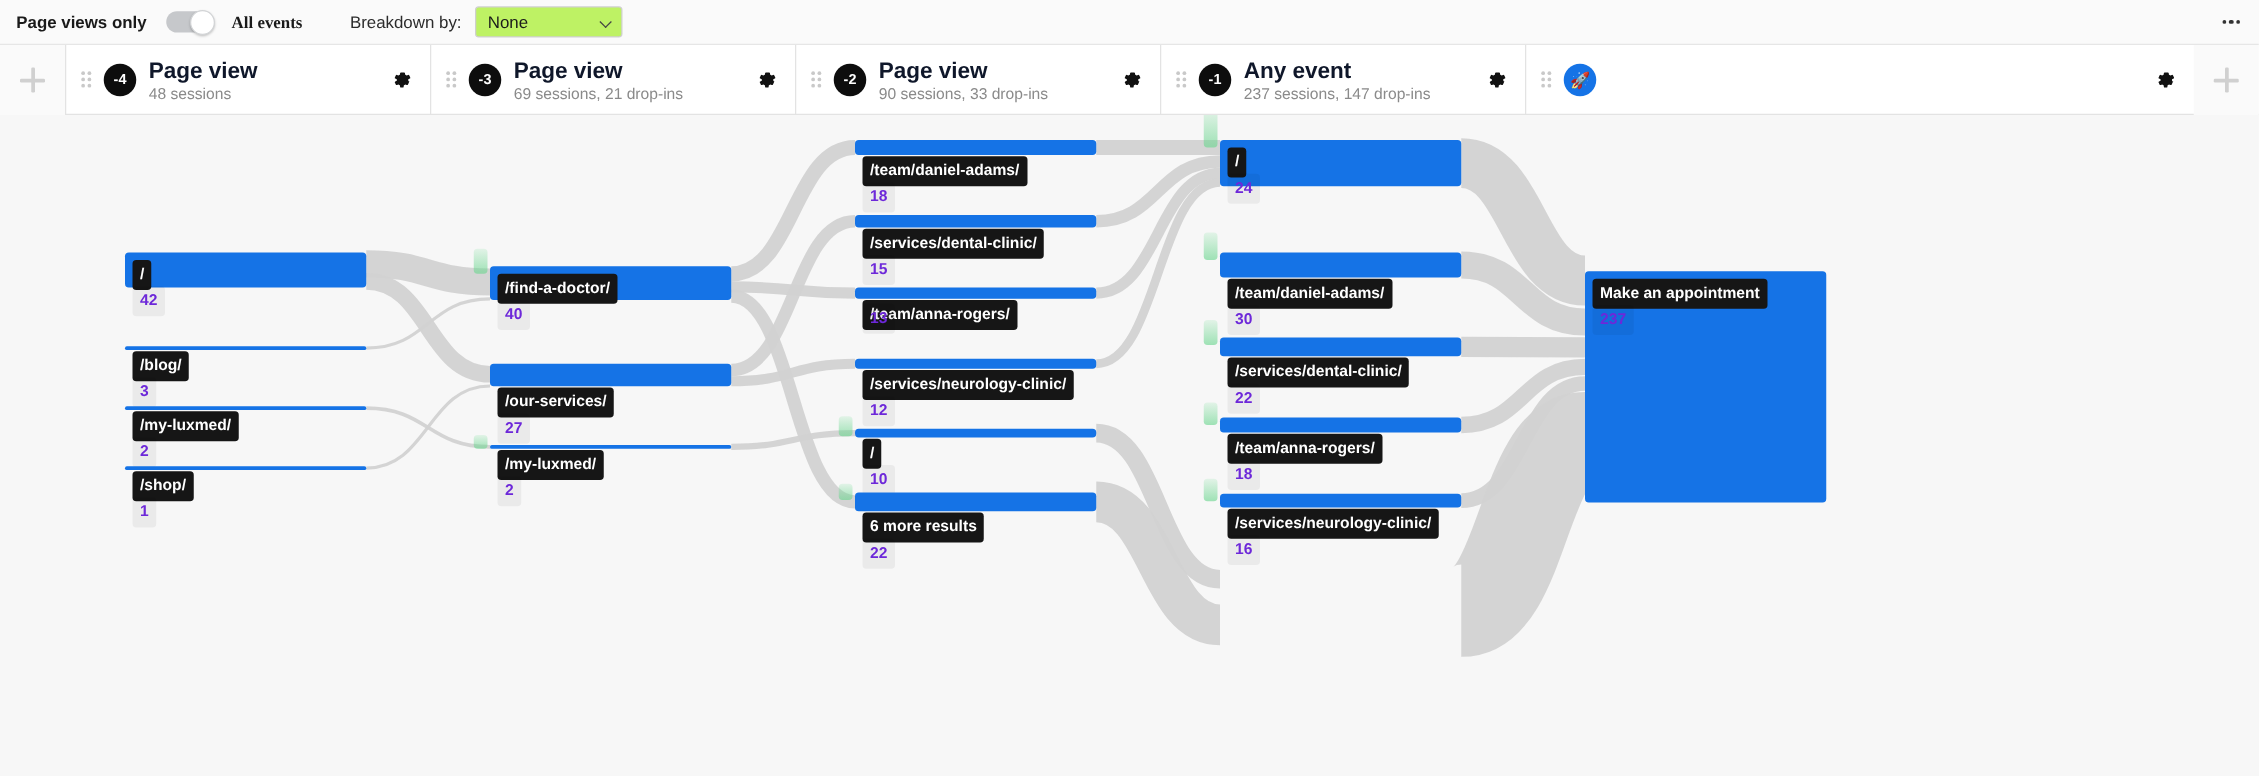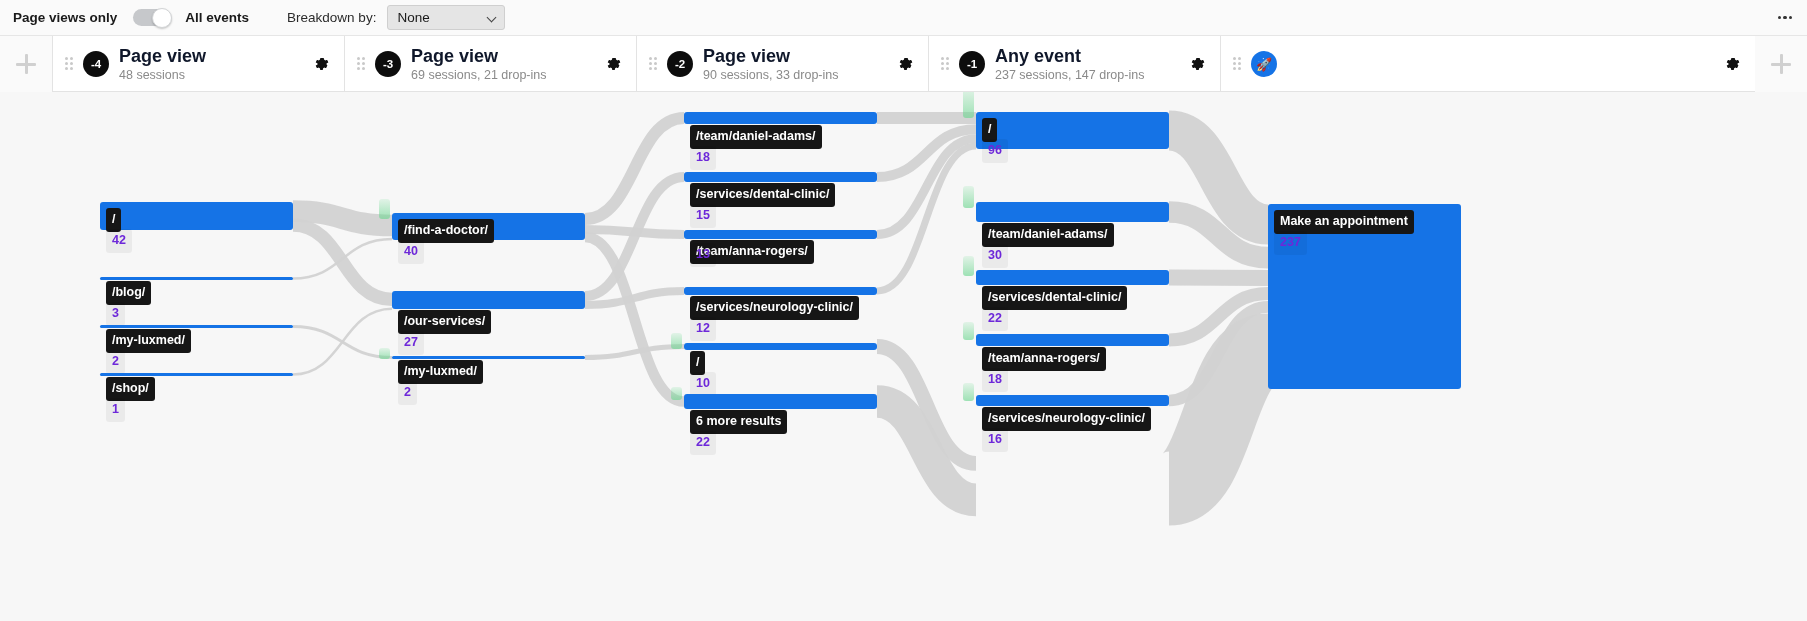--- a/index.html
+++ b/index.html
@@ -29,28 +29,28 @@
     width: 38px; height: 17px;
     background: #c6c8cb; border-radius: 9px;
     position: relative; cursor: pointer; flex: none;
   }
   #toggle-knob {
     position: absolute; right: -1px; top: -1.5px;
     width: 20px; height: 20px; border-radius: 50%;
     background: #fff; border: 1px solid #d2d4d6;
     box-shadow: 0 1px 2px rgba(0,0,0,.22);
   }
-  #tb-allevents-label { margin-left: 14px; }
+  #tb-allevents-label { margin-left: 14px; font-family: Liberation Serif, serif; }
   #tb-breakdown-label {
     margin-left: 38px; font-size: 13.5px; font-weight: normal; color: #2b2b2b;
   }
   #breakdown-select {
     margin-left: 11px;
     width: 118px; height: 25px;
-    background: #e5e5e5; border: 1px solid #cfcfcf; border-radius: 3px;
+    background: #bef264; border: 1px solid #cfcfcf; border-radius: 3px;
     display: flex; align-items: center; justify-content: space-between;
     padding: 0 7px 0 9px; cursor: pointer;
   }
   #breakdown-select-value { font-size: 13.5px; color: #1a1a1a; }
   .chev { width: 9px; height: 9px; position: relative; }
   .chev::before {
     content: ""; position: absolute; left: 0; top: 1px;
     width: 6px; height: 6px;
     border-right: 1.6px solid #444; border-bottom: 1.6px solid #444;
     transform: rotate(45deg);
@@ -361,21 +361,21 @@
     <div class="node" style="left: 684px; top: 302px; width: 193px; height: 15px;">
       <div class="dropin-bar" style="left: -13px; top: -6.6px; height: 12.6px;"></div>
       <div class="node-bar" style="width: 193px; height: 15px;"></div>
       <div class="node-label" style="top: 16px;">6 more results</div>
       <div class="node-value" style="top: 37px;">22</div>
     </div>
     <div class="node" style="left: 976px; top: 20px; width: 193px; height: 37px;">
       <div class="dropin-bar" style="left: -13px; top: -23.7px; height: 29.7px;"></div>
       <div class="node-bar" style="width: 193px; height: 37px;"></div>
       <div class="node-label" style="top: 6px;">/</div>
-      <div class="node-value" style="top: 27px;">96</div>
+      <div class="node-value" style="top: 27px;">24</div>
     </div>
     <div class="node" style="left: 976px; top: 110px; width: 193px; height: 20px;">
       <div class="dropin-bar" style="left: -13px; top: -16.5px; height: 22.5px;"></div>
       <div class="node-bar" style="width: 193px; height: 20px;"></div>
       <div class="node-label" style="top: 21px;">/team/daniel-adams/</div>
       <div class="node-value" style="top: 42px;">30</div>
     </div>
     <div class="node" style="left: 976px; top: 178px; width: 193px; height: 15px;">
       <div class="dropin-bar" style="left: -13px; top: -13.8px; height: 19.8px;"></div>
       <div class="node-bar" style="width: 193px; height: 15px;"></div>
@@ -387,18 +387,18 @@
       <div class="node-bar" style="width: 193px; height: 12px;"></div>
       <div class="node-label" style="top: 13px;">/team/anna-rogers/</div>
       <div class="node-value" style="top: 34px;">18</div>
     </div>
     <div class="node" style="left: 976px; top: 303px; width: 193px; height: 11px;">
       <div class="dropin-bar" style="left: -13px; top: -12px; height: 18px;"></div>
       <div class="node-bar" style="width: 193px; height: 11px;"></div>
       <div class="node-label" style="top: 12px;">/services/neurology-clinic/</div>
       <div class="node-value" style="top: 33px;">16</div>
     </div>
-    <div class="node" style="left: 1268px; top: 112px; width: 193px; height: 185px;">
+    <div class="node" style="left: 1268px; top: 125px; width: 193px; height: 185px;">
       <div class="node-bar" style="width: 193px; height: 185px;"></div>
       <div class="node-label" style="top: 6px;">Make an appointment</div>
       <div class="node-value" style="top: 27px;">237</div>
     </div>
   </div>
 
 </body></html>

